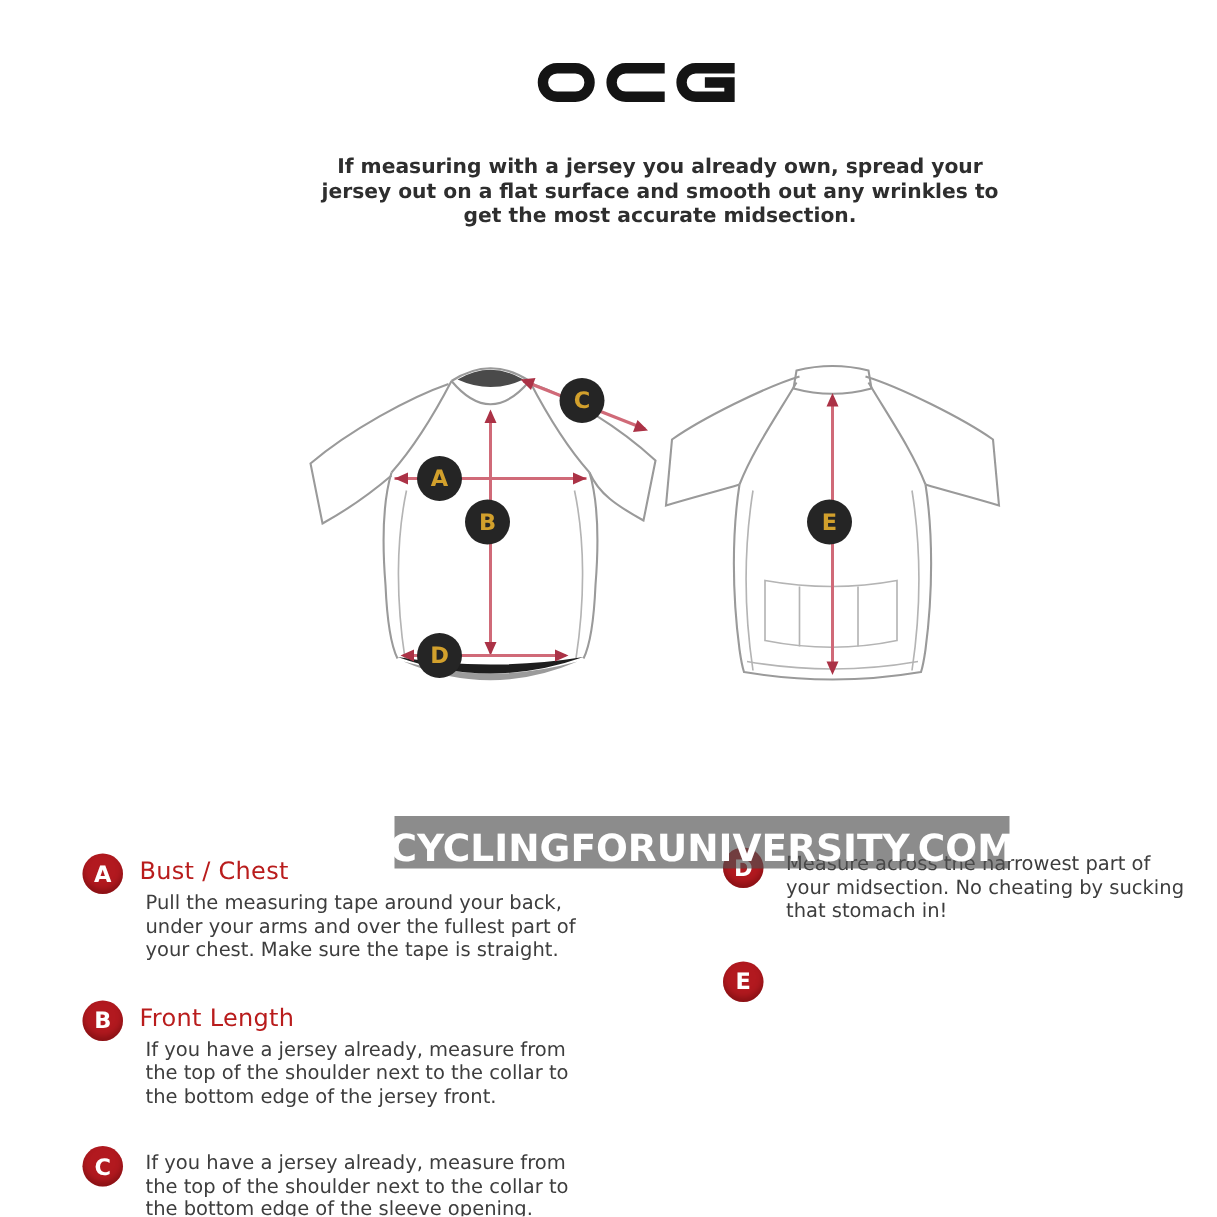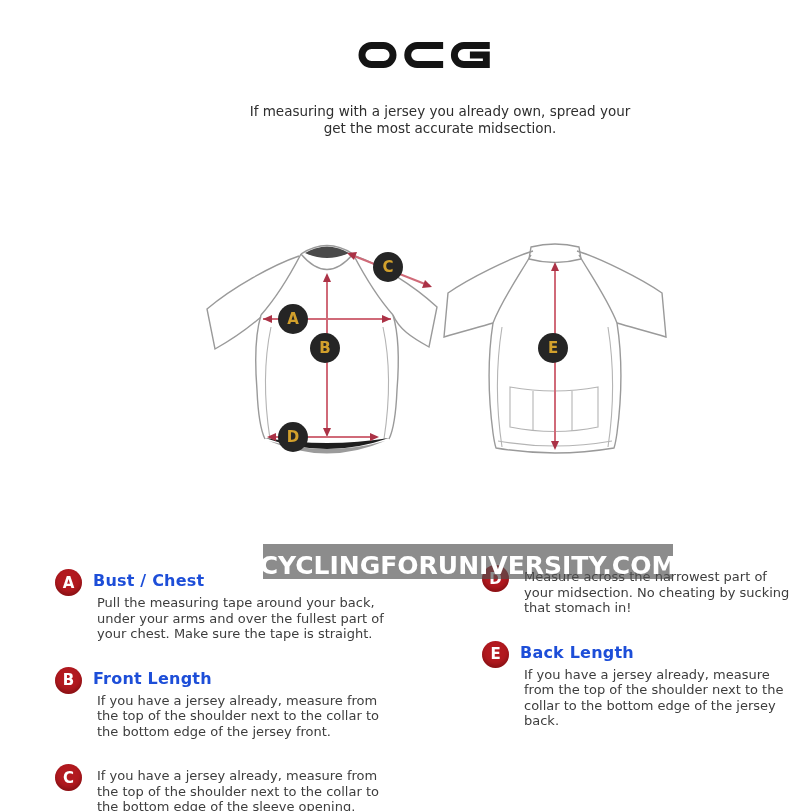--- a/index.html
+++ b/index.html
@@ -6,21 +6,21 @@
   .page{
     position:relative;width:811px;height:811px;background:#ffffff;
     overflow:hidden;font-family:"DejaVu Sans","Liberation Sans",sans-serif;
   }
   
   .logo{position:absolute;left:356px;top:36px;width:138px;height:38px;}
   .logo path,.logo rect{fill:none;stroke:#141414;stroke-width:8;}
   
   .intro{
     position:absolute;left:95px;top:103px;width:690px;
-    text-align:center;font-size:13.5px;line-height:16.5px;color:#2e2e2e;
+    text-align:center;font-size:13.5px;line-height:16.5px;color:#2e2e2e;font-weight:bold;
   }
   .intro span{display:block;}
   
   .diagram{position:absolute;}
   .diagram .outline{fill:none;stroke:#9a9a9a;stroke-width:1.4;}
   .diagram .thin{fill:none;stroke:#b4b4b4;stroke-width:1.1;}
   .diagram .arrow{fill:none;stroke:#d06a78;stroke-width:2;}
   .diagram .ah{fill:#ab3246;stroke:none;}
   .badge-dark circle{fill:#252525;}
   .badge-dark text{
@@ -32,21 +32,21 @@
   .col-left{left:55px;top:569px;width:336px;}
   .col-right{left:482px;top:565px;width:312px;}
   .section{display:flex;align-items:flex-start;gap:11px;margin-bottom:21px;}
   .red-badge{
     flex:0 0 auto;width:27px;height:27px;border-radius:50%;
     background:#b2191f;color:#ffffff;font-weight:bold;font-size:15px;
     display:flex;align-items:center;justify-content:center;
     box-shadow:inset 0 -3px 4px rgba(60,0,0,.35);
   }
   .sec-title{
-    margin:2px 0 5px 0;font-size:16px;font-weight:bold;color:#1d4ed8;
+    margin:2px 0 5px 0;font-size:16px;font-weight:normal;color:#b91c1c;
     letter-spacing:.2px;
   }
   .sec-body{margin:4px;font-size:13px;line-height:15.5px;color:#3d3d3d;}
   
   .watermark{
     position:absolute;left:263px;top:544px;width:410px;height:35px;
     background:rgba(80,80,80,0.66);z-index:6;
     display:flex;align-items:center;justify-content:center;
   }
   .watermark span{
@@ -60,20 +60,21 @@
 <div class="page">
 
   <svg class="logo" viewBox="0 0 158 44" role="img" aria-label="OCG">
     <rect x="6" y="11" width="36" height="22" rx="11"></rect>
     <path d="M100,11 H70 A11 11 0 0 0 70 33 H100"></path>
     <path d="M154,11 H124 A11 11 0 0 0 124 33 H150 V22 H131"></path>
   </svg>
 
   <div class="intro">
     <span>If measuring with a jersey you already own, spread your</span>
+    <span>jersey out on a flat surface and smooth out any wrinkles to</span>
     <span>get the most accurate midsection.</span>
   </div>
 
   <svg class="diagram" style="left:185px;top:235px;" width="260" height="238" viewBox="0 0 260 238">
 
     <path d="M120,18 Q142,5 164,18 Q142,28 120,18 Z" fill="#4a4a4a"></path>
 
     <path class="outline" d="M116,19 Q142,2 168,19"></path>
     <path class="outline" d="M116,19 Q142,50 168,19"></path>
 
@@ -189,24 +190,20 @@
 
   <div class="col col-right">
     <div class="section">
       <div class="red-badge">D</div>
       <div>
         <p class="sec-body">Measure across the narrowest part of your midsection. No cheating by sucking that stomach in!</p>
       </div>
     </div>
     <div class="section">
       <div class="red-badge">E</div>
-      <div>
-        <h3 class="sec-title">Back Length</h3>
-        <p class="sec-body">If you have a jersey already, measure from the top of the shoulder next to the collar to the bottom edge of the jersey back.</p>
-      </div>
     </div>
   </div>
 
   <div class="watermark">
     <span>CYCLINGFORUNIVERSITY.COM</span>
   </div>
 
 </div>
 
 </body></html>

